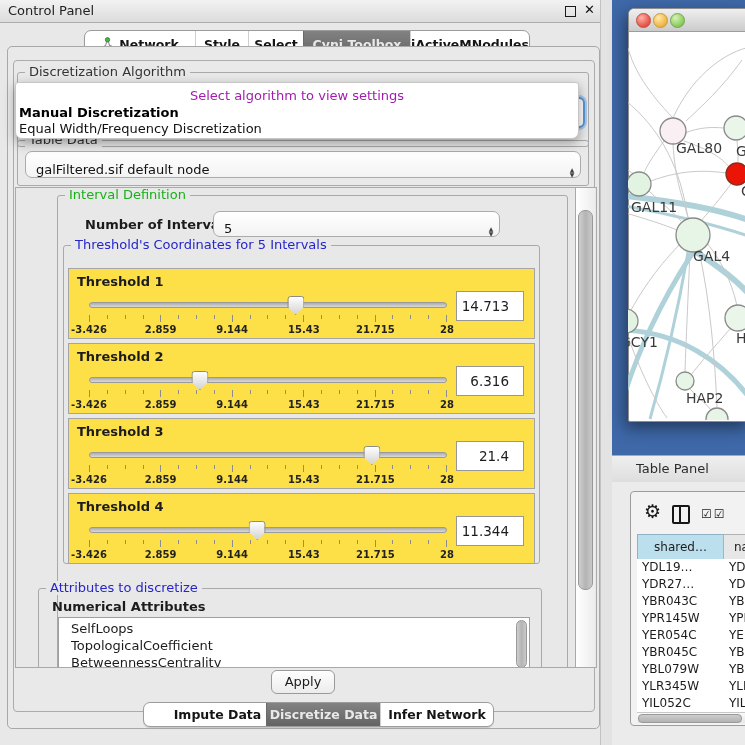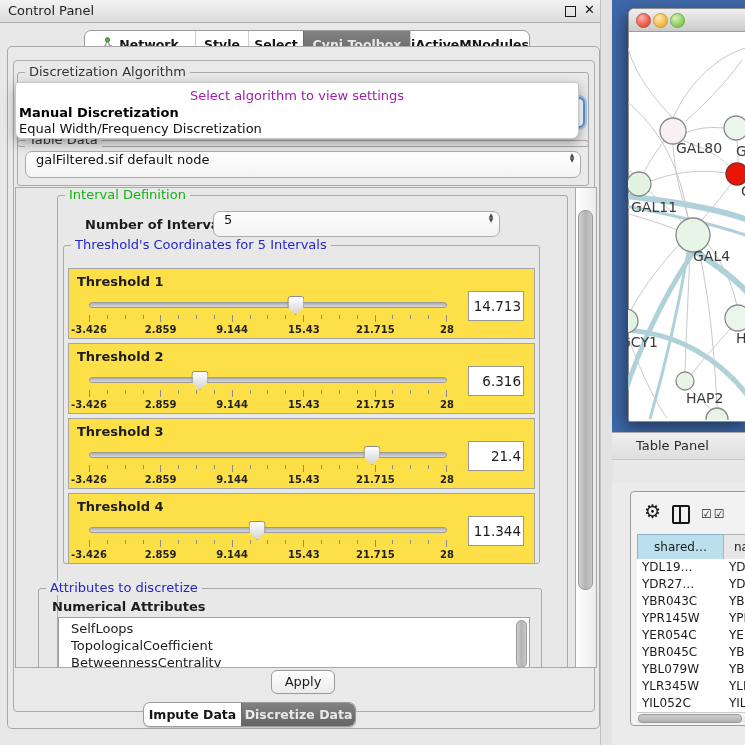--- a/index.html
+++ b/index.html
@@ -23,21 +23,21 @@
   .seg .s.sel{background:linear-gradient(#828282,#646464);color:#e9e9e9;border-left-color:#6a6a6a;}
 
   
   .outer-panel{left:7px;top:46px;width:591px;height:681px;border:1px solid #a8a8a8;border-radius:5px;background:#e9e9e9;}
   .inner-pane{left:13px;top:60px;width:580px;height:650px;border:1px solid #ababab;border-radius:4px;}
   .group{border:1px solid #a9a9a9;border-radius:3px;}
   .gtitle{position:absolute;background:#e8e8e8;padding:0 4px;font-size:13px;line-height:14px;white-space:nowrap;}
 
   
   .combo{background:linear-gradient(#ffffff,#f3f3f3);border:1px solid #ababab;border-radius:7px;
-         font-size:13px;color:#111;display:flex;align-items:flex-start;}
+         font-size:13px;color:#111;display:flex;align-items:flex-end;}
   .combo .cv{padding-left:10px;flex:1;white-space:nowrap;overflow:hidden;}
   .stepper{width:16px;display:flex;flex-direction:column;align-items:center;justify-content:center;
            font-size:6px;line-height:5px;color:#444;}
 
   
   .popup{left:15px;top:82px;width:562px;height:55px;background:#fff;border:1px solid #c6c6c6;
          border-radius:3px 3px 7px 7px;box-shadow:0 4px 12px rgba(0,0,0,.35);z-index:40;}
   .popup .prompt{position:absolute;left:0;right:0;top:5px;text-align:center;font-size:13px;color:#a21caf;}
   .popup .it1{position:absolute;left:3px;top:22px;font-size:13px;font-weight:700;color:#000;}
   .popup .it2{position:absolute;left:3px;top:38px;font-size:13px;color:#111;}
@@ -59,21 +59,21 @@
          background:linear-gradient(#adadad,#dadada);}
   .thumb{position:absolute;top:1px;width:15px;height:17px;transform:translateX(-50%);
          background:linear-gradient(#fefefe,#d4d4d4);border:1px solid #8b8b8b;
          clip-path:polygon(0 0,100% 0,100% 58%,50% 100%,0 58%);border-radius:3px 3px 0 0;}
   .ticks{position:absolute;left:0;right:0;top:20px;height:8px;display:flex;justify-content:space-between;}
   .ticks i{width:1px;height:4px;background:#8c8c8c;}
   .ticks i.major{height:7px;}
   .ticklabels{position:absolute;left:0;right:0;top:29px;height:11px;}
   .ticklabels span{position:absolute;transform:translateX(-50%);font-size:10px;font-weight:700;color:#222;white-space:nowrap;}
   .valuebox{position:absolute;top:22px;width:52px;height:28px;background:#fff;border:1px solid #979797;
-            font-size:13.5px;text-align:right;line-height:28px;padding-right:2px;}
+            font-size:13.5px;text-align:right;line-height:28px;padding-right:14px;}
 
   
   .attr-list{background:#fff;border:1px solid #9f9f9f;}
   .attr-list .li{position:absolute;left:12px;font-size:13px;white-space:nowrap;}
 
   
   .btn{background:linear-gradient(#fefefe,#ececec);border:1px solid #9a9a9a;border-radius:6px;
        font-size:13px;text-align:center;}
 
   
@@ -82,21 +82,21 @@
   .netwin{left:628px;top:8px;width:120px;height:412px;border:1px solid #8f8f8f;border-radius:6px 0 0 2px;
           box-shadow:-3px 6px 16px rgba(0,0,0,.45);background:#fff;}
   .nettitle{position:absolute;left:0;right:0;top:0;height:22px;background:linear-gradient(#efefef,#cbcbcb);
             border-bottom:1px solid #9d9d9d;border-radius:6px 0 0 0;}
   .light{position:absolute;top:4px;width:13px;height:13px;border-radius:50%;}
   .lr{left:7px;background:radial-gradient(circle at 35% 30%,#ffb3a9,#ea5f51 60%,#ce3a30);border:1px solid #c24a3e;}
   .ly{left:24px;background:radial-gradient(circle at 35% 30%,#ffe9b0,#f2bb4c 60%,#dd9c33);border:1px solid #c79a3a;}
   .lg{left:41px;background:radial-gradient(circle at 35% 30%,#d6f3b4,#93d066 60%,#70ab46);border:1px solid #74a84a;}
 
   
-  .tp-bar{left:612px;top:432px;width:133px;height:26px;background:linear-gradient(#efefef,#dedede);
+  .tp-bar{left:612px;top:455px;width:133px;height:26px;background:linear-gradient(#efefef,#dedede);
           border-top:1px solid #a8a8a8;border-bottom:1px solid #c6c6c6;}
   .tp-bar .t{position:absolute;left:24px;top:5px;font-size:13px;color:#2c2c2c;}
   .tp-body{left:612px;top:482px;width:133px;height:263px;background:#ebebeb;}
   .tp-widget{left:630px;top:491px;width:130px;height:233px;border:1px solid #9c9c9c;border-radius:4px;background:#f2f2f2;}
   .gear{position:absolute;left:13px;top:8px;font-size:19px;color:#161616;}
   .colicon{position:absolute;left:41px;top:13px;width:14px;height:15px;border:2px solid #161616;border-radius:2px;}
   .colicon:before{content:"";position:absolute;left:5px;top:0;bottom:0;width:2px;background:#161616;}
   .checks{position:absolute;left:70px;top:15px;font-size:12px;letter-spacing:2px;color:#222;}
   .th1{position:absolute;left:6px;top:42px;width:85px;height:24px;background:#bcdfee;border:1px solid #8fb3c6;
        font-size:12px;text-align:center;line-height:24px;}
@@ -363,25 +363,28 @@
     </div>
 
     <div class="vsep" style="left:559px;"></div>
     <div class="sbtrack" style="left:560px;top:0;width:19px;height:479px;"></div>
     <div class="sbthumb" style="left:562px;top:22px;width:13px;height:378px;"></div>
   </div>
 
   <div class="abs btn" style="left:271px;top:670px;width:62px;height:22px;line-height:22px;">Apply</div>
 
   <div class="abs seg" style="left:143px;top:702px;height:23px;">
-    <div class="s" style="width:97px;">
+    <div class="s" style="width:97px;padding-left:25px;">
         <span>Impute Data</span>
       </div>
     <div class="s sel" style="width:113px;">
         <span>Discretize Data</span>
+      </div>
+    <div class="s" style="width:112px;">
+        <span>Infer Network</span>
       </div>
   </div>
 
   <div class="abs splitter"></div>
   <div class="abs desktop"></div>
 
   <div class="abs netwin">
     <div class="nettitle">
       <span class="light lr"></span>
       <span class="light ly"></span>

